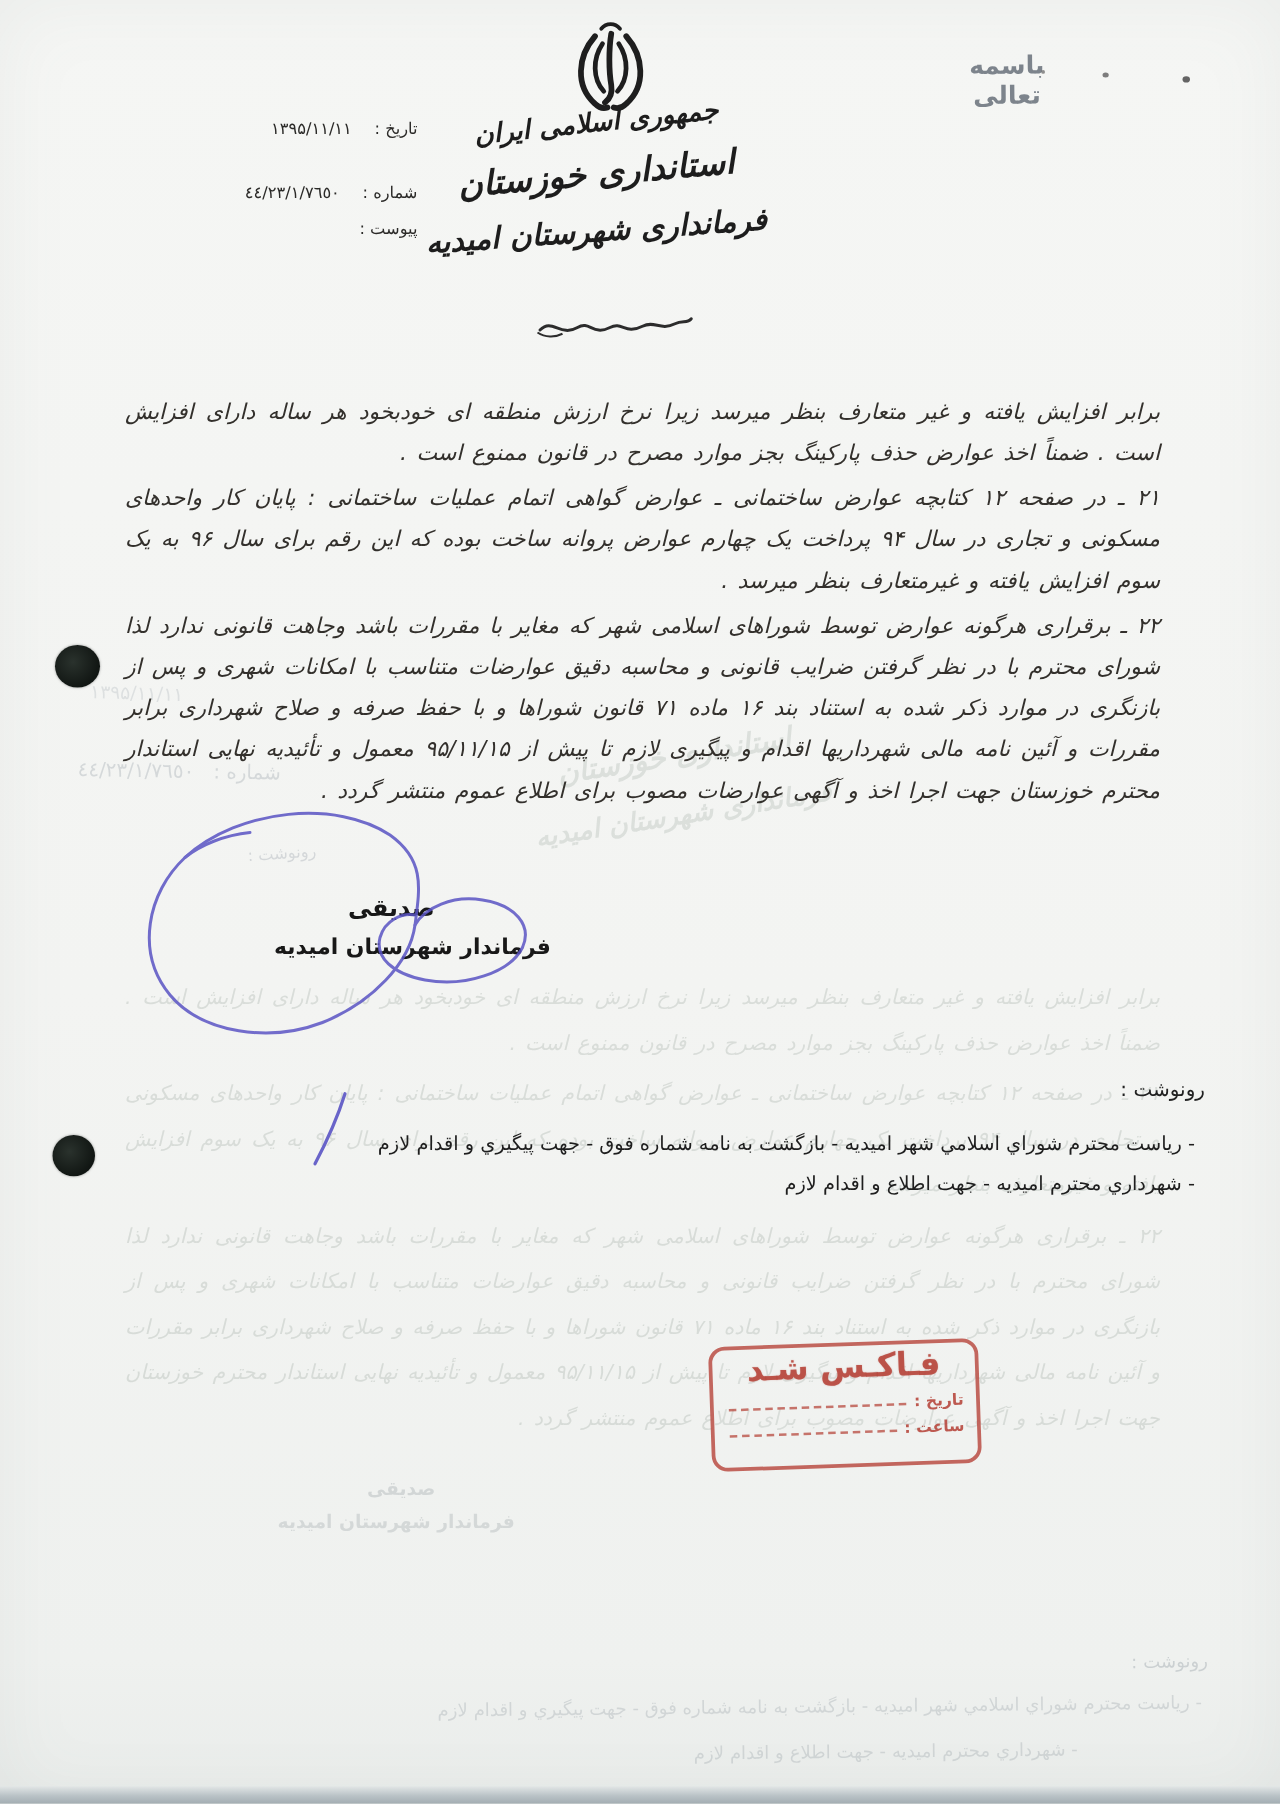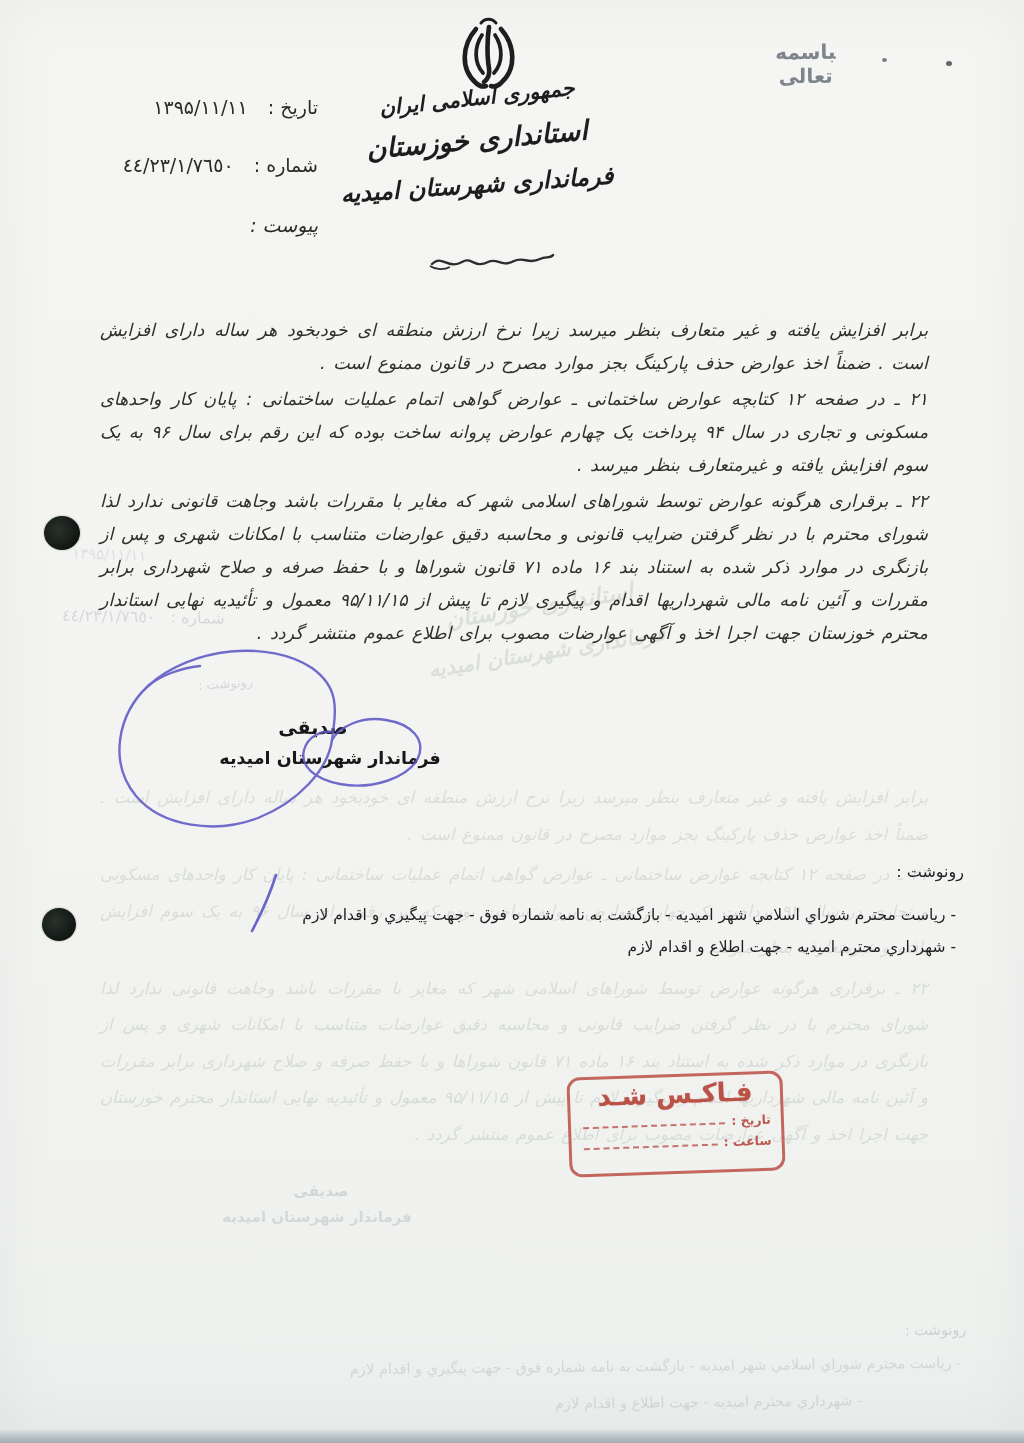--- a/index.html
+++ b/index.html
@@ -23,27 +23,27 @@
     color:#7d848c; text-align:center; transform:rotate(-.5deg); }
   .dot { border-radius:50%; background:#4a4a4a; }
 
   .letterhead { left:332px; top:86px; width:290px; text-align:center; color:#1d1d1d; }
   .lh-line { font-weight:bold; font-style:italic; white-space:nowrap; }
   .lh1 { font-size:21px; transform:rotate(-6deg); }
   .lh2 { font-size:27px; margin-top:14px; transform:rotate(-5deg); }
   .lh3 { font-size:24px; margin-top:16px; transform:rotate(-4deg); }
 
   
-  .fields { left:58px; top:96px; width:260px; color:#2b2a28; font-size:19px; }
+  .fields { left:74px; top:96px; width:260px; color:#2b2a28; font-size:13px; }
   .field-row { direction:rtl; text-align:right; white-space:nowrap; }
   .field-row .lbl { letter-spacing:1px; }
   .field-row .val { margin-right:14px; letter-spacing:1px; }
   .row-date { margin-top:0; }
   .row-num  { margin-top:36px; }
-  .row-att  { margin-top:38px; padding-left:40px;font-style:italic; }
+  .row-att  { margin-top:14px; padding-left:40px; }
 
   
   .body-text {
     left:100px; top:314px; width:828px;
     direction:rtl; text-align:justify;
     font-style:italic; font-size:17.5px; line-height:33px;
     color:#33302c; word-spacing:2px;
   }
   .body-text p + p { margin-top:3px; }
 

